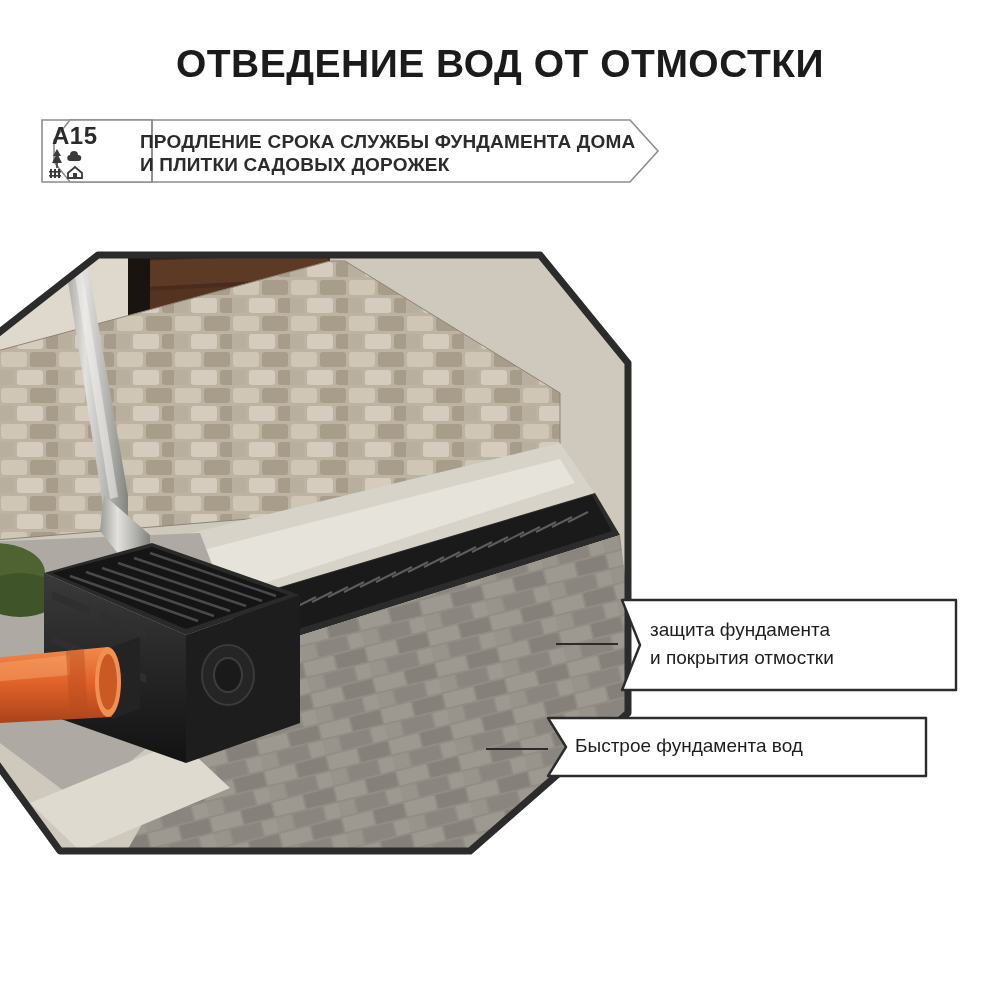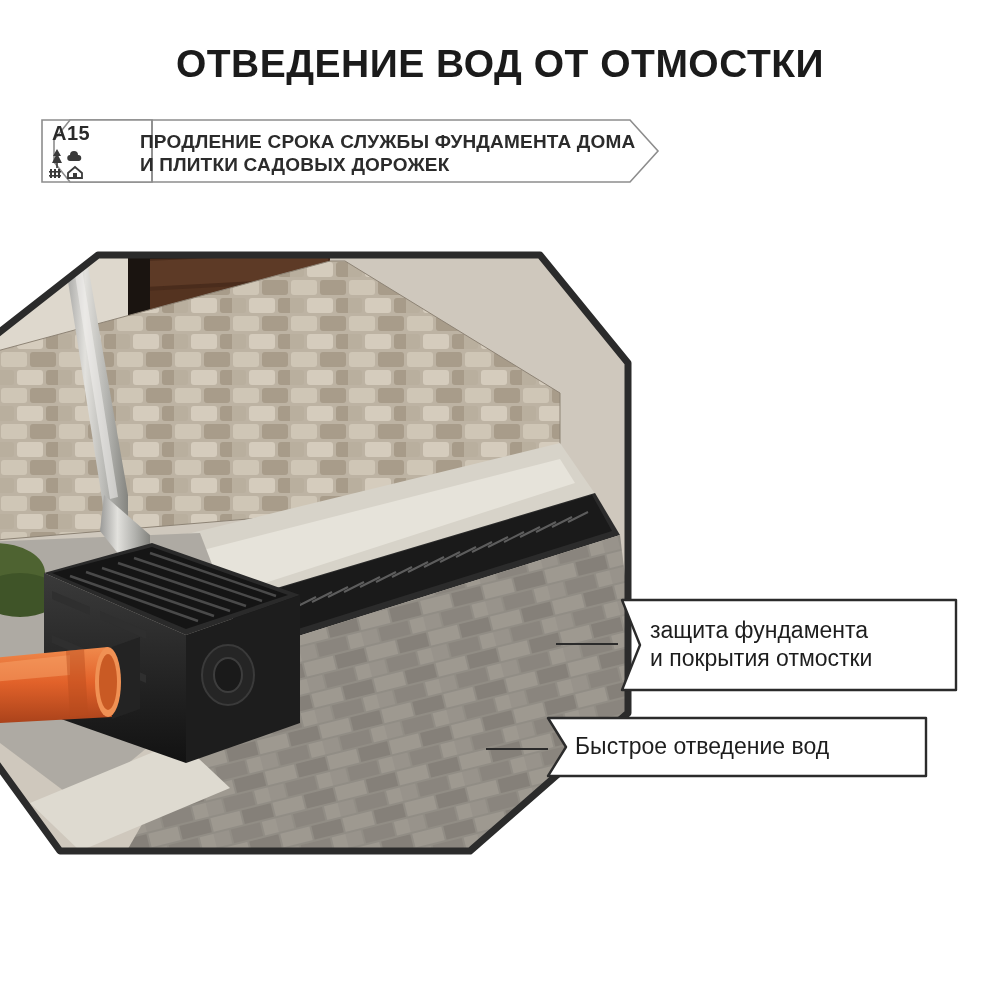--- a/index.html
+++ b/index.html
@@ -39,21 +39,21 @@
   }
   .subbanner svg {
     position: absolute;
     left: 0;
     top: 0;
   }
   .badge-label {
     position: absolute;
     left: 52px;
     top: 122px;
-    font-size: 20px;
+    font-size: 24px;
     font-weight: bold;
     color: #2a2a2a;
     letter-spacing: 0.5px;
   }
   .badge-icons {
     position: absolute;
     left: 48px;
     top: 146px;
     width: 52px;
     height: 34px;
@@ -87,21 +87,21 @@
     height: 620px;
   }
 
   
   .callout {
     position: absolute;
   }
   .callout svg { position: absolute; left: 0; top: 0; }
   .callout .ctext {
     position: absolute;
-    font-size: 23px;
+    font-size: 19px;
     color: #1d1d1d;
     line-height: 28px;
     white-space: pre-line;
   }
   #callout-1 { left: 560px; top: 596px; width: 400px; height: 98px; }
   #callout-1 .ctext { left: 90px; top: 20px; width: 300px; }
   #callout-2 { left: 490px; top: 714px; width: 440px; height: 66px; }
   #callout-2 .ctext { left: 85px; top: 18px; width: 340px; }
 
   .leader {
@@ -332,14 +332,14 @@
     <path d="M62 4 L396 4 L396 94 L62 94 L80 49 Z" fill="#ffffff" stroke="#2b2b2b" stroke-width="2.4" stroke-linejoin="round"></path>
   </svg>
   <div class="ctext">защита фундамента
 и покрытия отмостки</div>
 </div>
 
 <div class="callout" id="callout-2">
   <svg width="440" height="66" viewBox="0 0 440 66">
     <path d="M58 4 L436 4 L436 62 L58 62 L76 33 Z" fill="#ffffff" stroke="#2b2b2b" stroke-width="2.4" stroke-linejoin="round"></path>
   </svg>
-  <div class="ctext">Быстрое отведение вод</div>
+  <div class="ctext">Быстрое фундамента вод</div>
 </div>
 
 </body></html>

